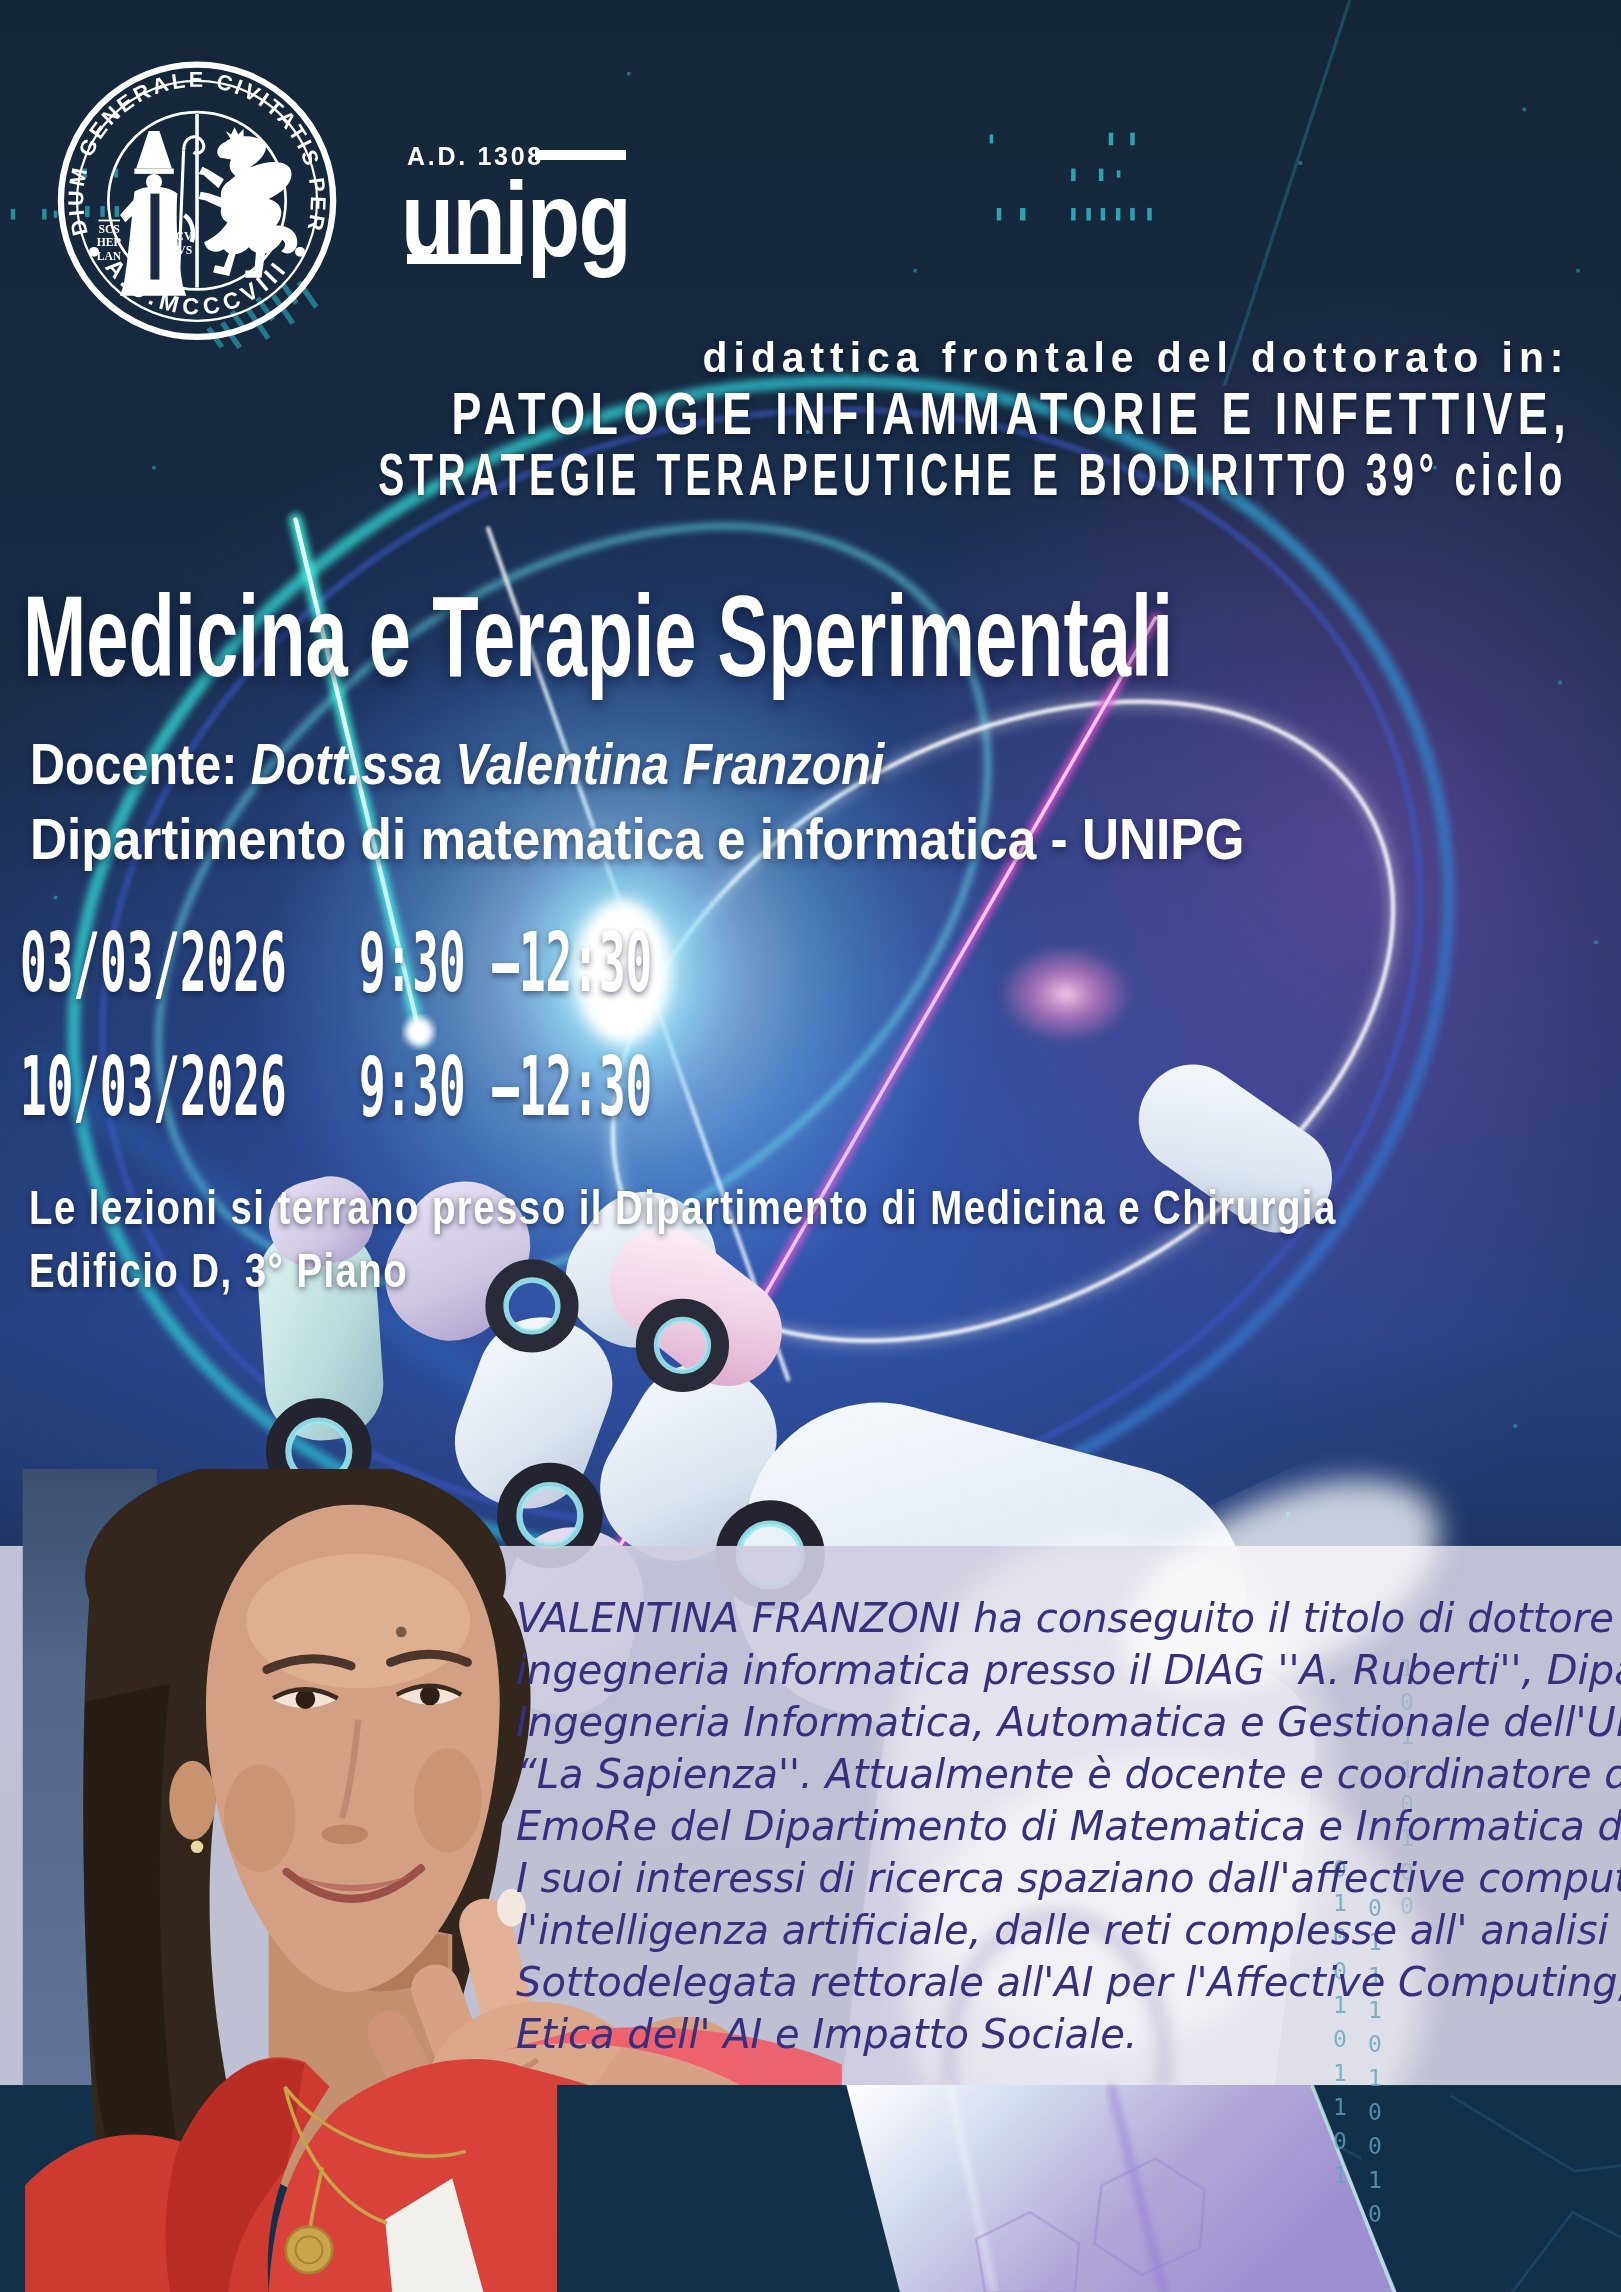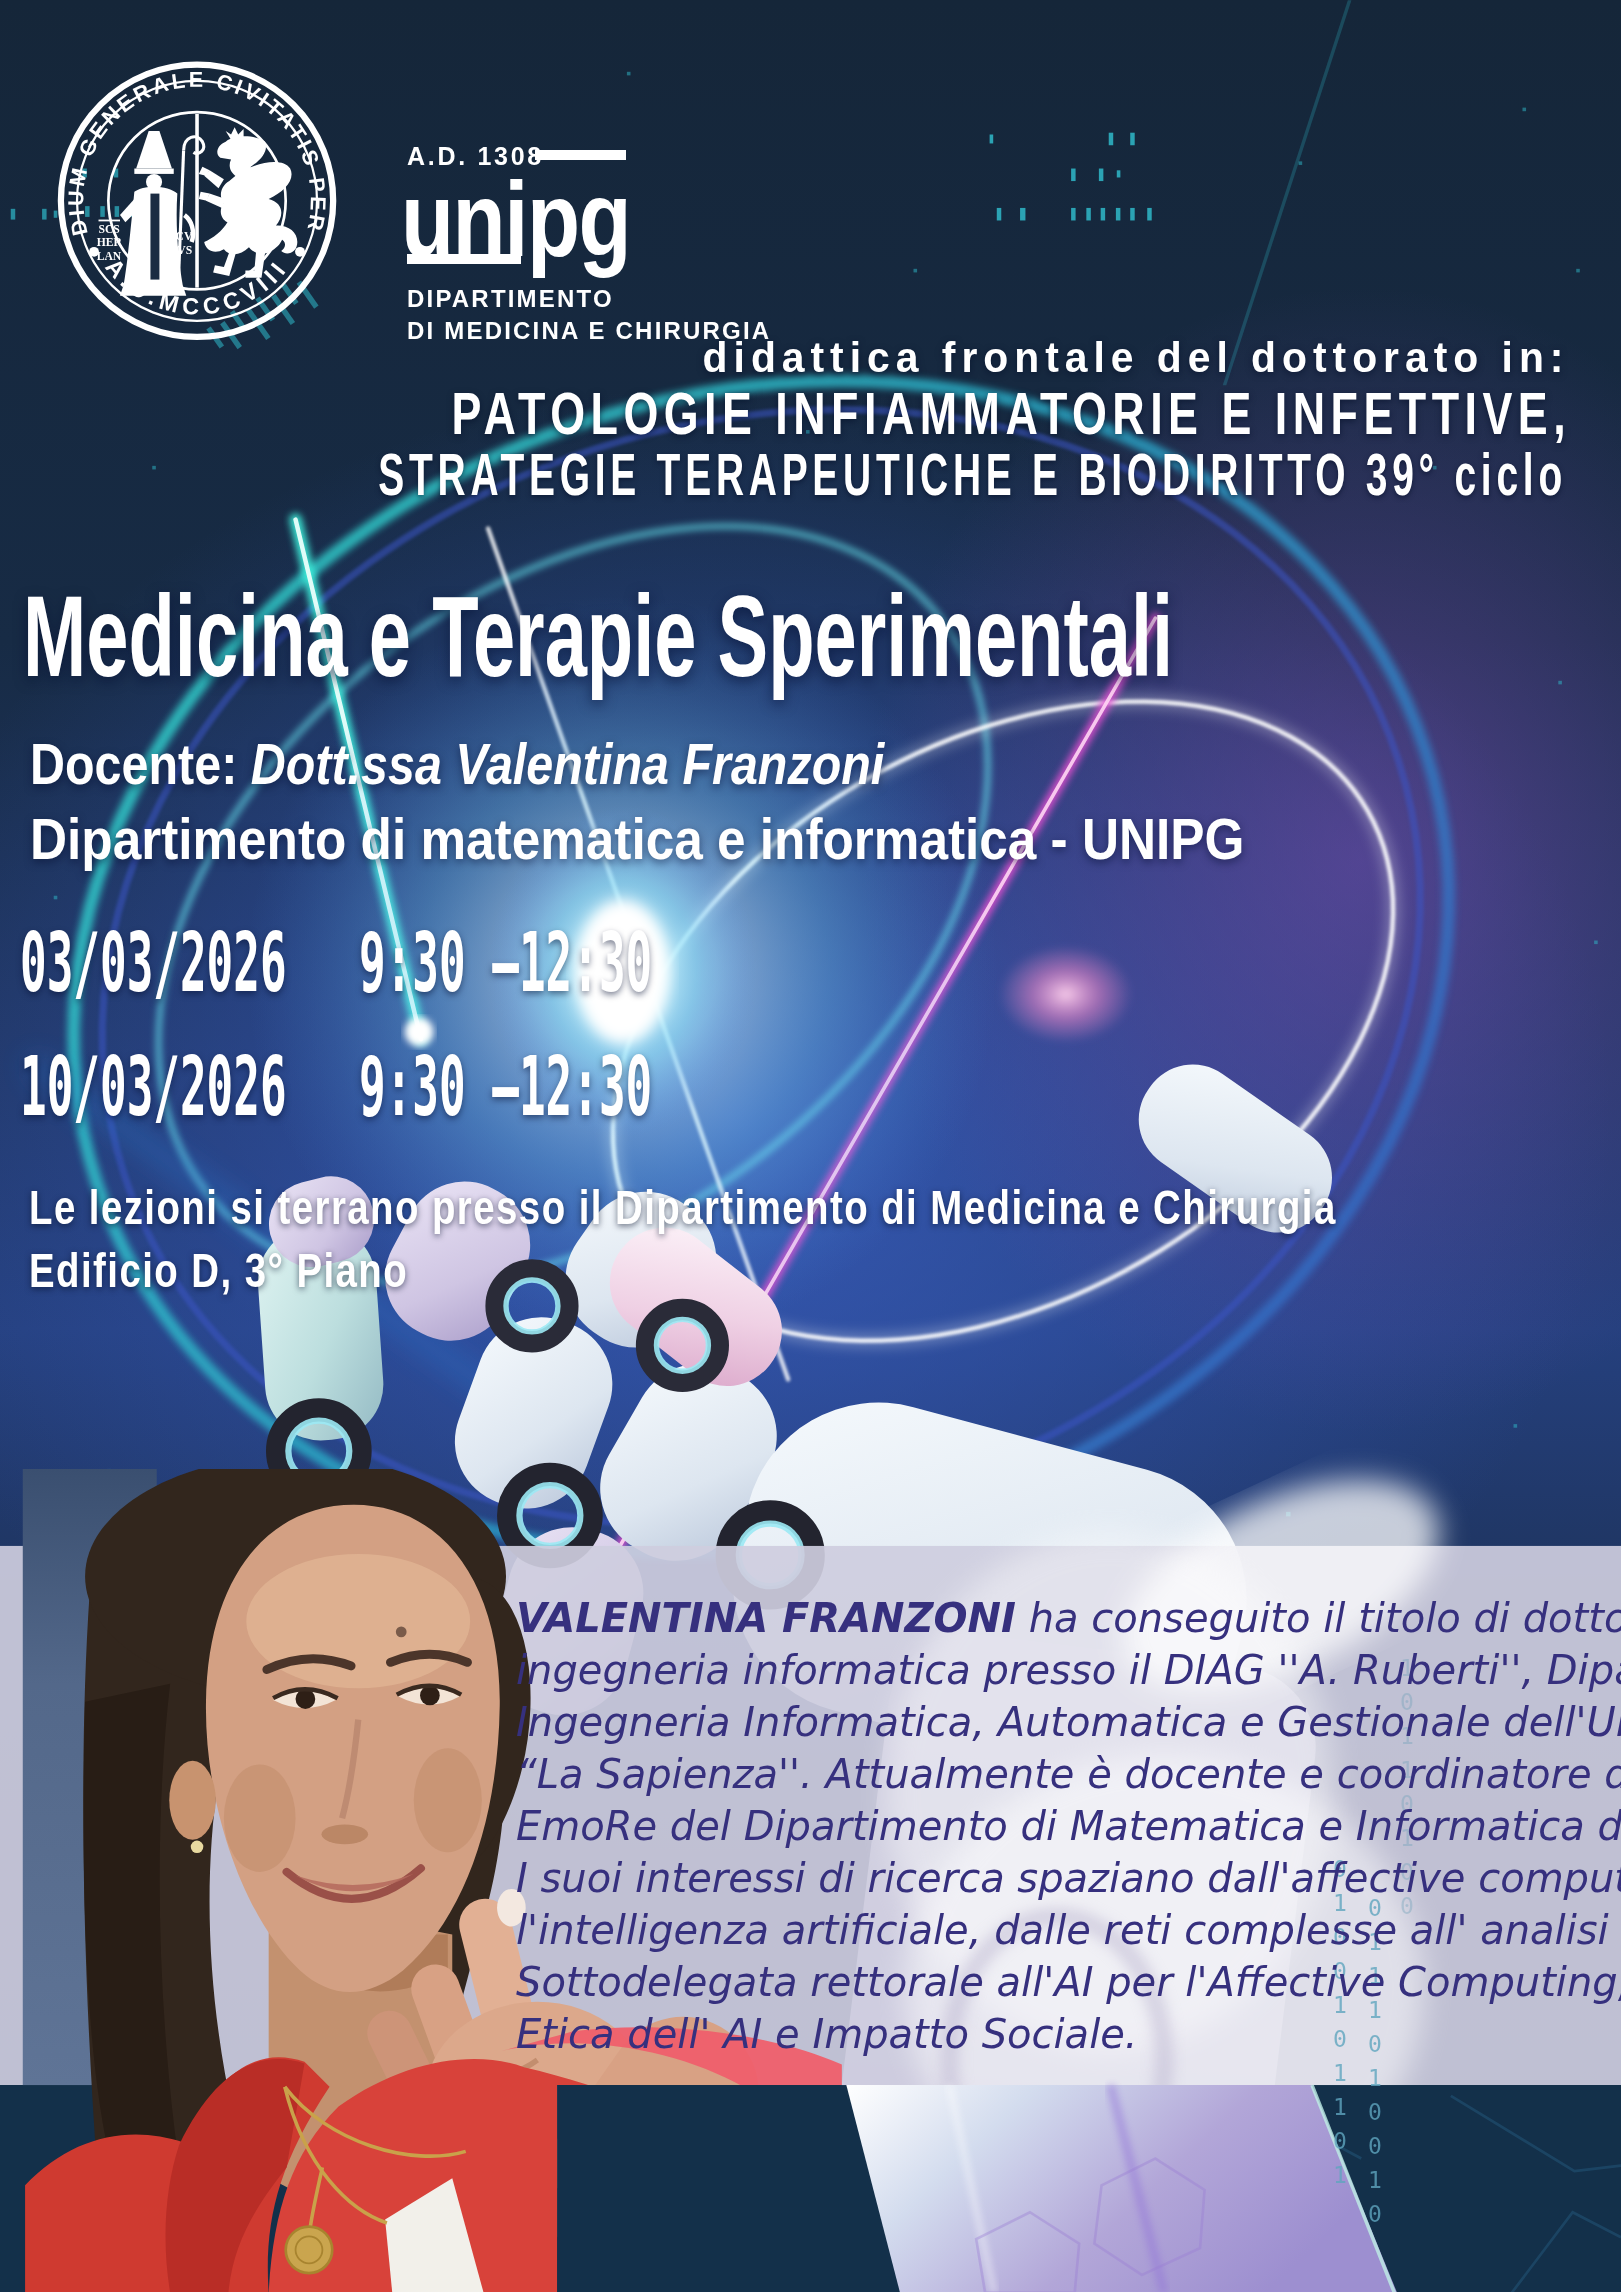--- a/index.html
+++ b/index.html
@@ -27,21 +27,21 @@
     transform:scaleX(.54);transform-origin:0 0;text-shadow:0 2.7px 9px rgba(5,15,50,.5);}
   .dates .row{display:flex;gap:134px;}
   .loc1{top:1180px;left:29px;font-size:48px;font-weight:bold;letter-spacing:1.8px;
     transform:scaleX(.8);transform-origin:0 0;text-shadow:0 1.8px 7.2px rgba(5,15,40,.6);}
   .loc2{top:1243px;left:29px;font-size:48px;font-weight:bold;letter-spacing:1.8px;
     transform:scaleX(.8);transform-origin:0 0;text-shadow:0 1.8px 7.2px rgba(5,15,40,.6);}
   .bio{top:1592px;left:516px;width:1119px;z-index:3;white-space:normal;
     color:#36307e;font-family:"DejaVu Sans",sans-serif;font-style:italic;
     font-size:40px;line-height:52px;}
   .bio .bio-line{display:block;white-space:nowrap;}
-  .bio .bio-name{font-weight:bold;}
+  .bio .bio-name{font-weight:normal;}
   
   .logo-ad{top:142px;left:407px;font-size:25px;font-weight:bold;letter-spacing:2.7px;}
   .logo-dash{position:absolute;top:150px;left:535px;width:91px;height:9.9px;background:#fff;z-index:3;}
   .logo-word{top:159px;left:401px;font-size:106px;font-weight:bold;letter-spacing:-1.8px;
     transform:scaleX(.82);transform-origin:0 0;}
   .logo-underline{position:absolute;top:254px;left:407px;width:114px;height:9.9px;background:#fff;z-index:3;}
   .logo-dept{top:283px;left:407px;font-size:24px;font-weight:bold;letter-spacing:2.2px;line-height:32px;white-space:normal;}
   
   .bin{position:absolute;z-index:2;font-family:"DejaVu Sans Mono",monospace;font-size:23px;
     color:rgba(95,165,190,.8);writing-mode:vertical-rl;text-orientation:upright;letter-spacing:8px;}
@@ -427,24 +427,20 @@
   </svg>
 
   <div class="bin bin1">0100101101</div>
   <div class="bin bin2">0111010010</div>
   <div class="bin bin3">10110100</div>
 
   <div class="txt logo-ad">A.D. 1308</div>
   <div class="logo-dash"></div>
   <div class="txt logo-word">unipg</div>
   <div class="logo-underline"></div>
-  <div class="txt logo-dept">
-    <span style="display:block">DIPARTIMENTO</span>
-    <span style="display:block">DI MEDICINA E CHIRURGIA</span>
-  </div>
 
   <div class="txt kicker">didattica frontale del dottorato in:</div>
   <div class="txt head2">PATOLOGIE INFIAMMATORIE E INFETTIVE,</div>
   <div class="txt head3">STRATEGIE TERAPEUTICHE E BIODIRITTO 39° ciclo</div>
 
   <div class="txt title">Medicina e Terapie Sperimentali</div>
   <div class="txt docente">
     <span>Docente:</span>
     <span class="name">Dott.ssa Valentina Franzoni</span>
   </div>

